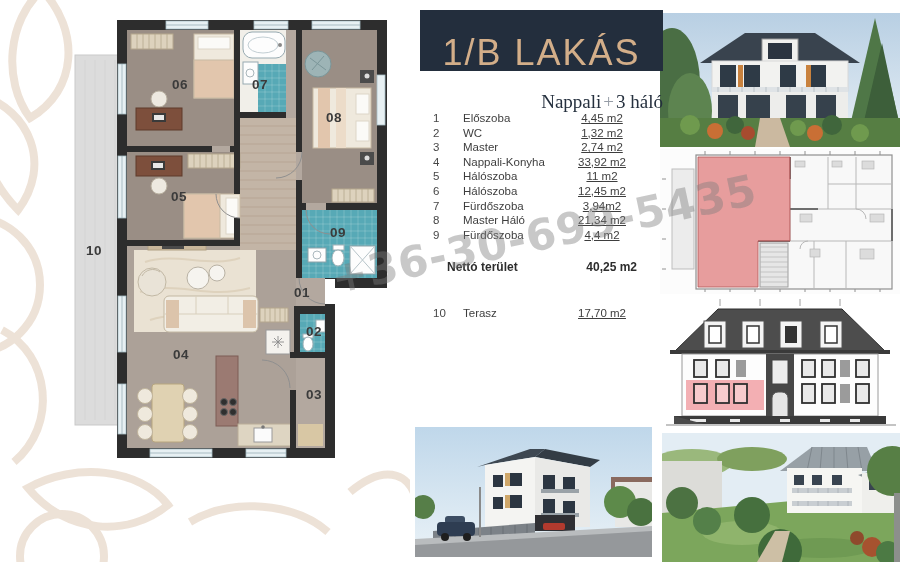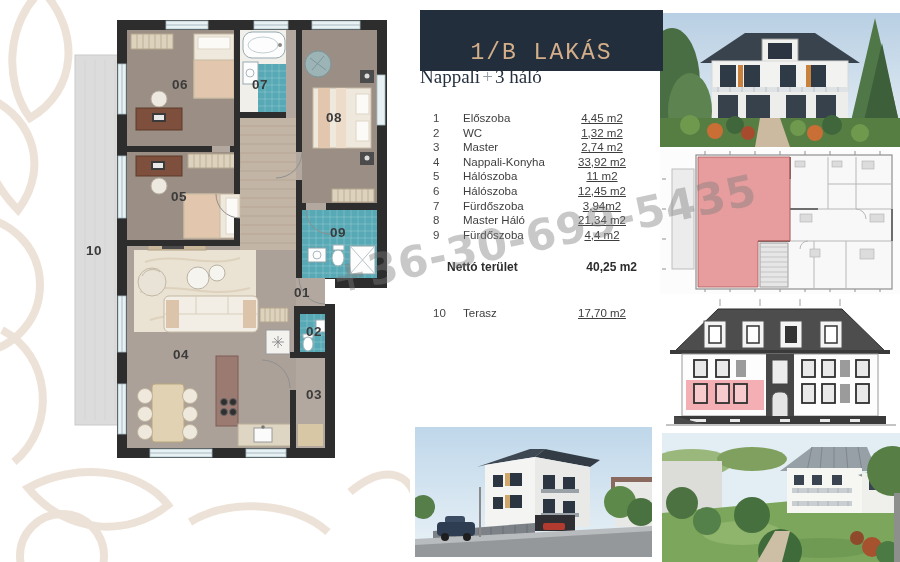--- a/index.html
+++ b/index.html
@@ -4,22 +4,22 @@
 <style>
   html,body{margin:0;padding:0;background:#fff;}
   .page{position:relative;width:900px;height:562px;background:#ffffff;overflow:hidden;
         font-family:"Liberation Sans",sans-serif;}
   .page svg{display:block;}
   
   .plan-panel{position:absolute;left:0;top:0;width:410px;height:562px;z-index:1;}
   
   .header-box{position:absolute;left:420px;top:10px;width:243px;height:61px;background:#232e3d;
               display:flex;align-items:center;justify-content:center;z-index:3;}
-  .header-title{font-family:Liberation Mono, monospace;font-size:23px;letter-spacing:2px;color:#d3ae89;margin-top:25px;}
-  .subtitle{position:absolute;left:420px;top:66px;width:243px;text-align:left;
+  .header-title{font-family:Liberation Sans, sans-serif;font-size:36px;letter-spacing:2px;color:#d3ae89;margin-top:25px;}
+  .subtitle{position:absolute;left:420px;top:91px;width:243px;text-align:right;
             font-family:"Liberation Serif",serif;font-size:19px;color:#25303e;z-index:3;}
   .subtitle .plus{color:#959ca6;padding:0 2px;}
   .area-table{position:absolute;left:427px;top:111px;width:210px;z-index:3;}
   .row{display:flex;align-items:baseline;height:14.6px;font-size:11.5px;color:#3e3e3e;line-height:14.6px;}
   .row .num{width:36px;padding-left:6px;box-sizing:border-box;color:#474747;}
   .row .name{flex:1;}
   .row .area{width:70px;text-align:center;text-decoration:underline;}
   .totals{position:absolute;left:427px;top:260px;width:210px;z-index:3;}
   .trow{display:flex;align-items:baseline;height:15.5px;font-size:12px;font-weight:bold;color:#2d2d2d;line-height:15.5px;}
   .trow .label{padding-left:20px;flex:1;}

